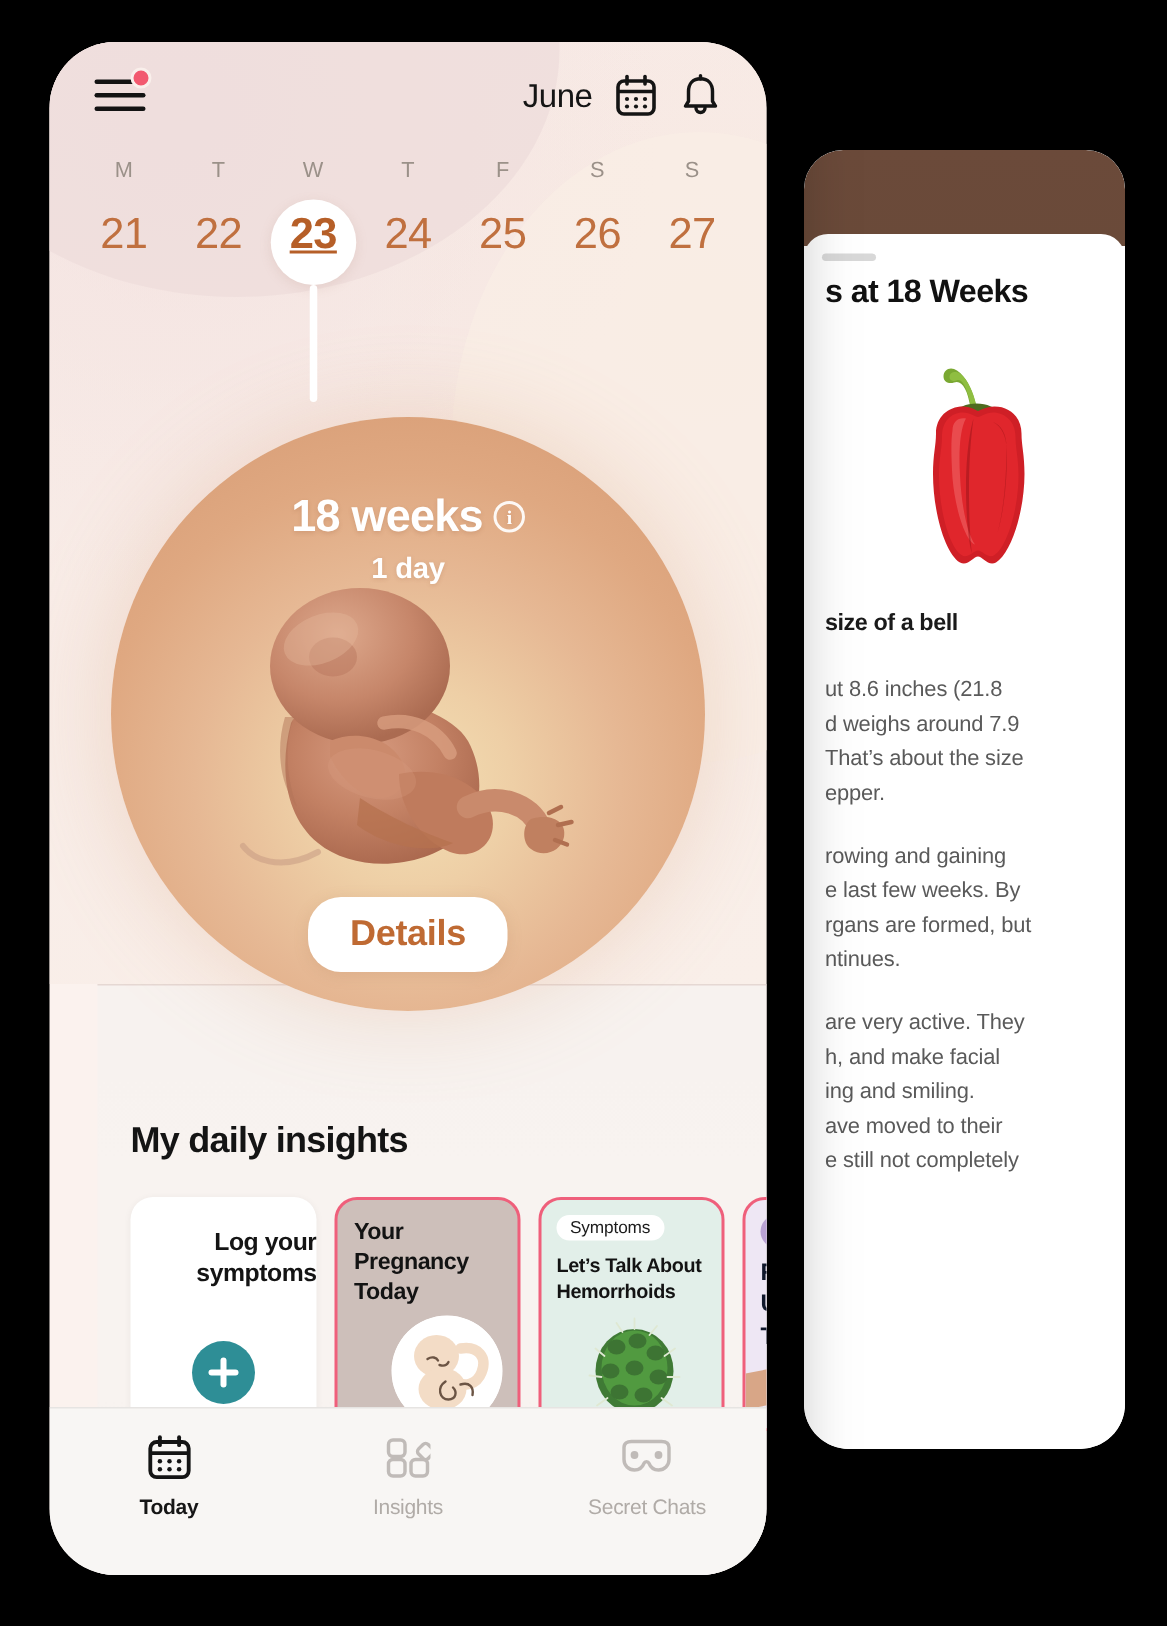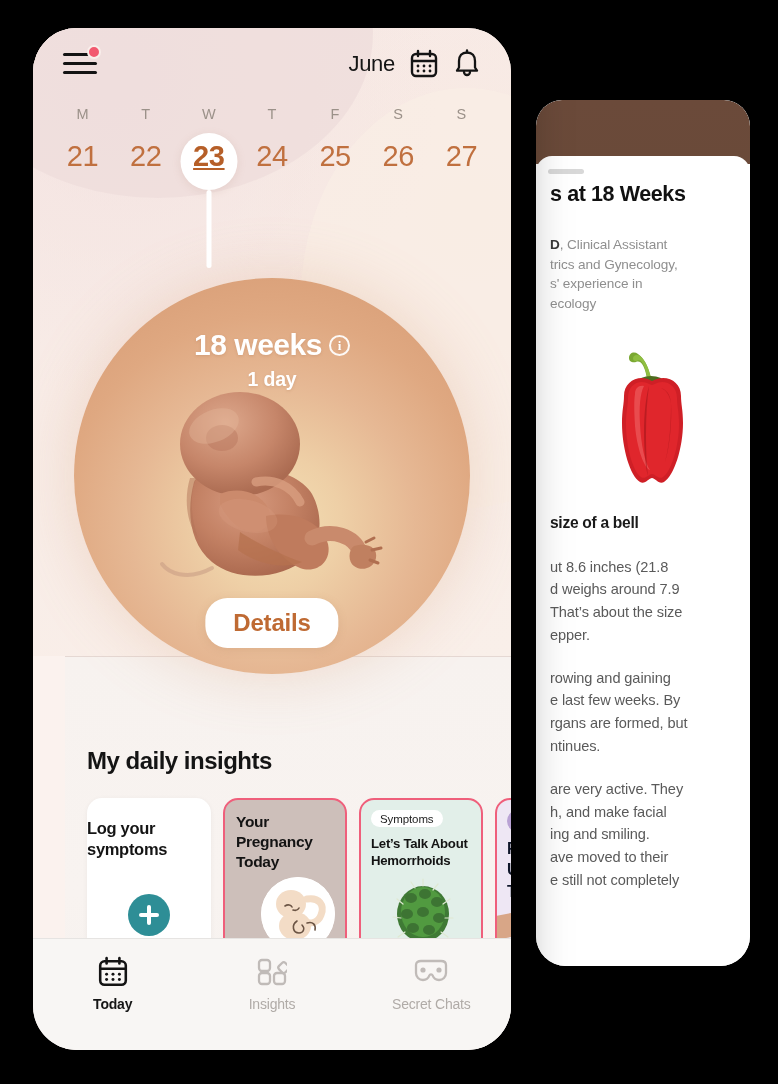--- a/index.html
+++ b/index.html
@@ -166,21 +166,21 @@
   }
   .cards{
     position:absolute; left:22px; top:141px; display:flex; gap:12px;
   }
   .card{
     width:124px; height:156px; border-radius:15px; position:relative; overflow:hidden;
     flex:0 0 auto; cursor:pointer;
   }
   .card.log{ background:#fff; box-shadow:0 1px 5px rgba(0,0,0,.05); }
   .log-txt{
-    position:absolute; left:0; top:20px; width:100%; text-align:left;
+    position:absolute; left:0; top:20px; width:100%; text-align:right;
     font-size:16.5px; font-weight:700; color:#141414; line-height:1.28; letter-spacing:-.3px;
   }
   .plus{
     position:absolute; left:50%; top:96px; transform:translateX(-50%);
     width:42px; height:42px; border-radius:50%; background:#2e8e96;
     display:flex; align-items:center; justify-content:center;
   }
   .plus:before,.plus:after{ content:""; position:absolute; background:#fff; border-radius:2px; }
   .plus:before{ width:20px; height:3.6px; }
   .plus:after{ width:3.6px; height:20px; }
@@ -237,26 +237,20 @@
 <div class="stage">
 
   <div class="phone-right">
     <div class="pr-header"></div>
     <div class="pr-sheet">
       <div class="pr-handle"></div>
       <div class="pr-body">
 
         <div class="pr-title">s at 18 Weeks</div>
 
-        <div class="pr-author">
-          <div><b>D</b><span>, Clinical Assistant</span></div>
-          <div>trics and Gynecology,</div>
-          <div>s' experience in</div>
-          <div>ecology</div>
-        </div>
 
         <div class="pr-figure">
           <svg class="pepper" viewBox="0 0 96 142">
             <path d="M47 30 C44 18 40 10 34 6 C30 3 25 5 25 10 C25 14 29 15 32 14 C37 12 41 18 43 31 Z" fill="#7aa832"></path>
             <path d="M47 30 C45 20 41 12 36 8 C33 6 29 7 29 10.5 C29 13 32 13.5 34 12.5 C38 11 41 19 43.5 30.5 Z" fill="#8fbe41"></path>
             <ellipse cx="47" cy="34" rx="13" ry="6" fill="#4e6b1f"></ellipse>
             <path d="M20 48 C20 37 28 30 38 30 C44 30 47 33 48 33 C49 33 53 30 59 30 C69 30 77 37 77 48
                      C77 56 79 62 79 75 C79 100 70 128 60 134 C55 137 51 130 48 130 C45 130 41 137 36 134
                      C26 128 18 100 18 75 C18 62 20 56 20 48 Z" fill="#cf1f26"></path>
             <path d="M24 50 C24 40 30 34 38 34 C43 34 46 37 48 37 C50 37 53 34 58 34 C66 34 73 40 73 50

